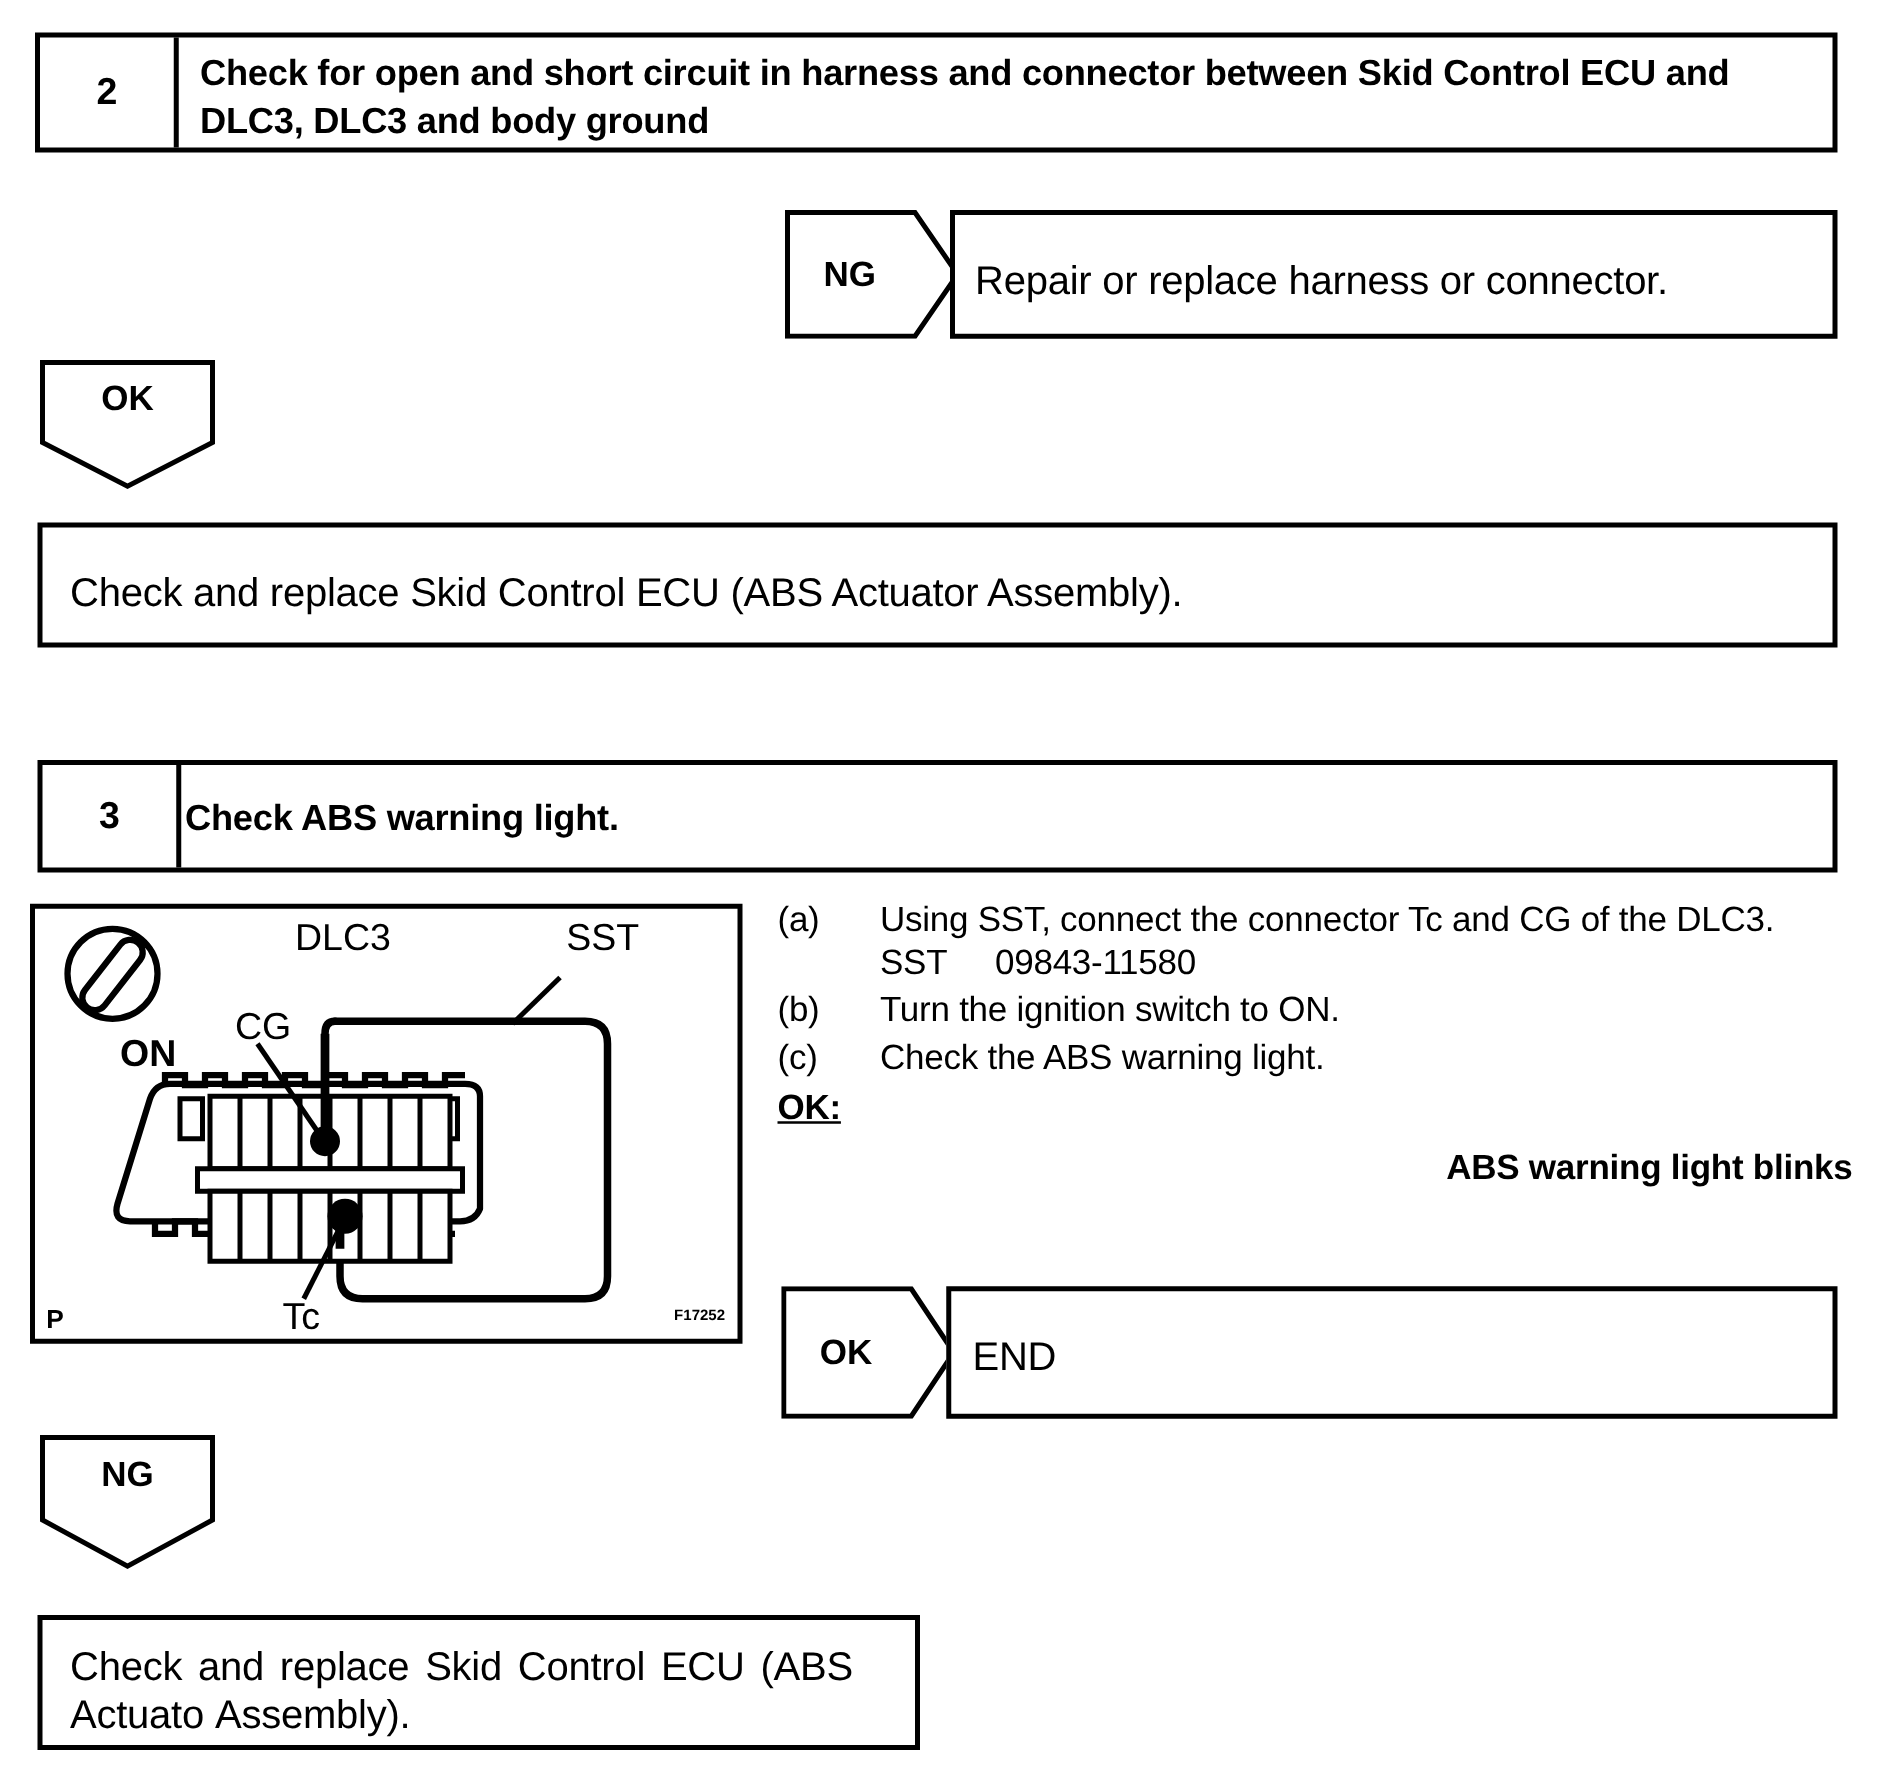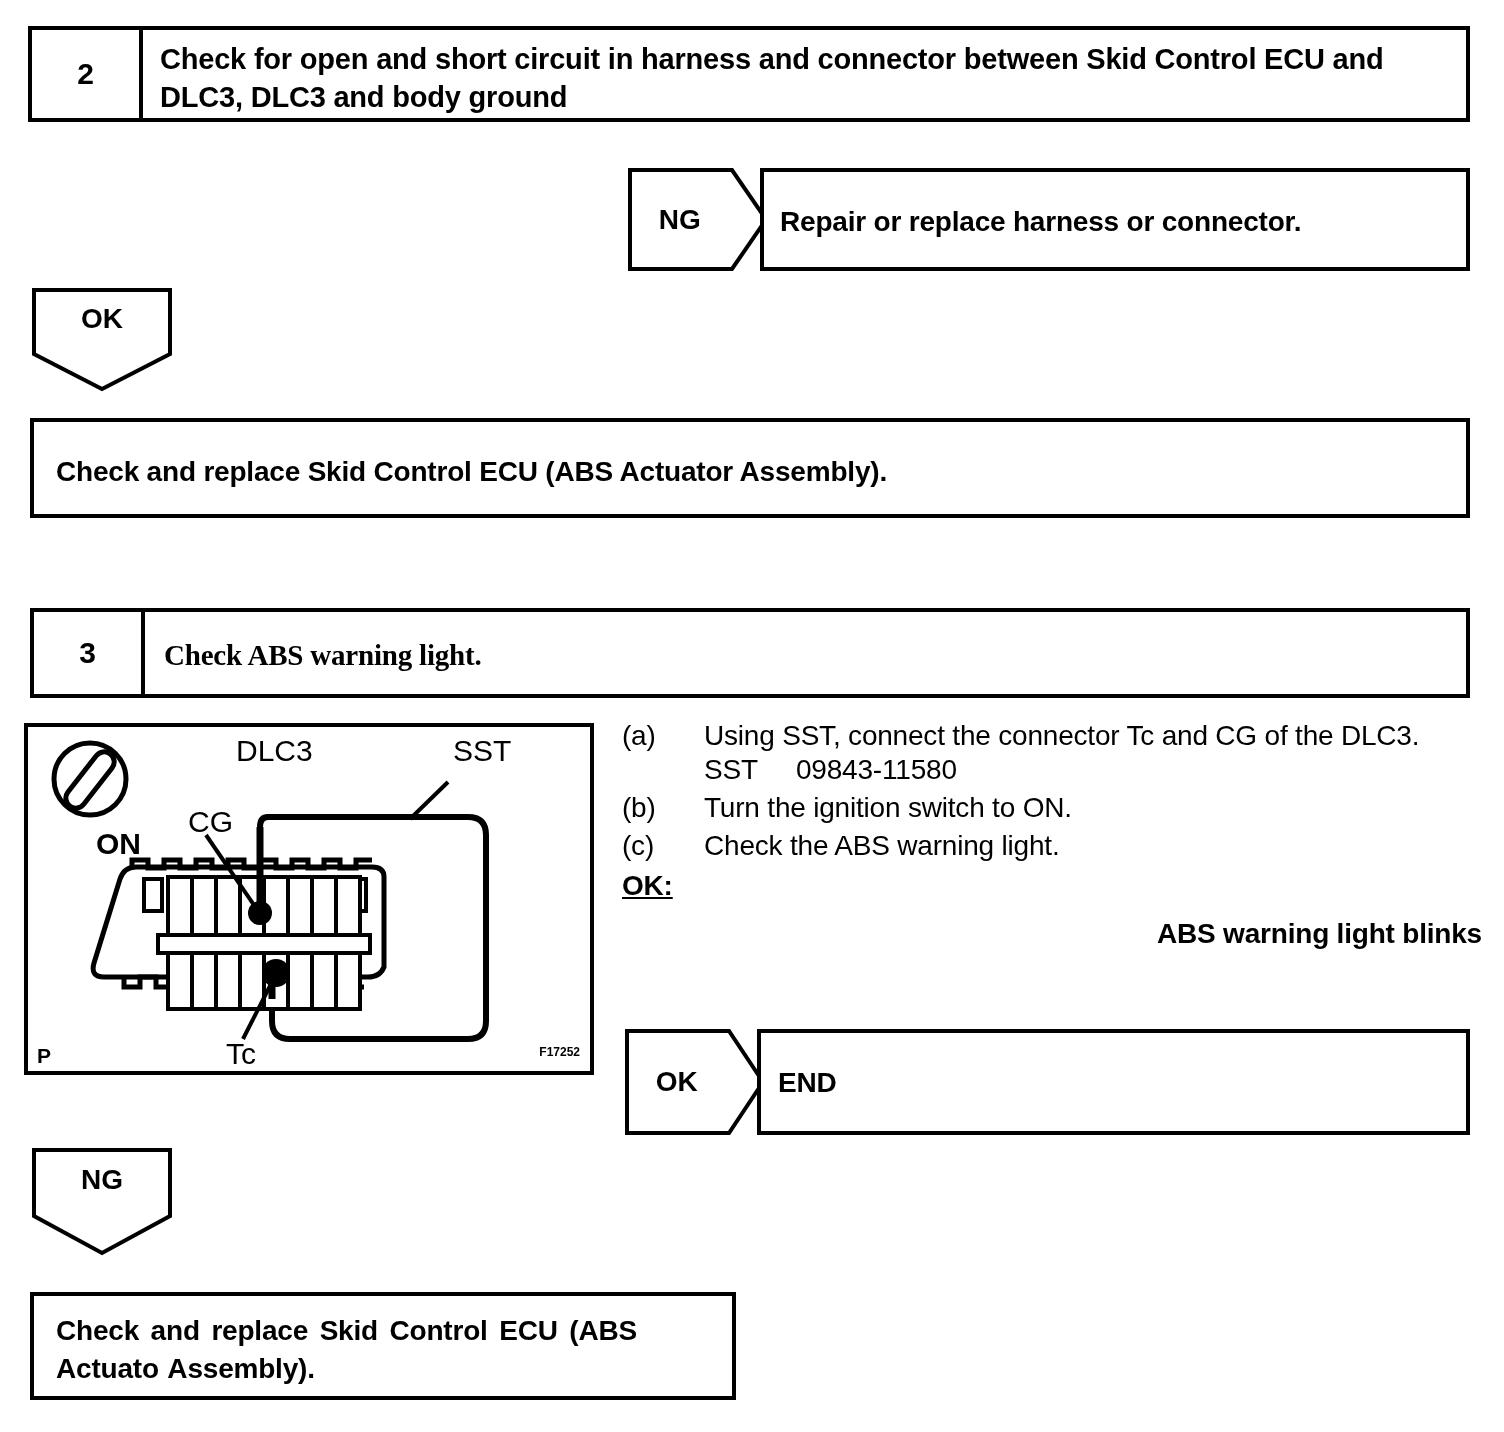--- a/index.html
+++ b/index.html
@@ -38,22 +38,22 @@
   }
   .step-title {
     position: absolute;
     font-weight: bold;
     font-size: 29px;
     line-height: 1.32;
     letter-spacing: -0.2px;
   }
   .plain-text {
     position: absolute;
-    font-weight: bold;
-    font-size: 28px;
+    font-weight: normal;
+    font-size: 32px;
     line-height: 1.35;
     letter-spacing: -0.2px;
   }
 
   
   .arrow-right {
     position: absolute;
     box-sizing: border-box;
     background: #fff;
   }
@@ -181,21 +181,21 @@
     </svg>
     <div class="ad-label">OK</div>
   </div>
 
   <div class="bx" style="left:30px; top:418px; width:1440px; height:100px;"></div>
   <div class="plain-text" style="left:56px; top:453px; width:1390px;">Check and replace Skid Control ECU (ABS Actuator Assembly).</div>
 
   <div class="bx" style="left:30px; top:608px; width:1440px; height:90px;">
     <div class="step-num" style="left:0; top:0; width:111px; height:82px;">3</div>
   </div>
-  <div class="step-title" style="left:164px; top:636px; width:1000px;font-family:Liberation Serif, serif;">Check ABS warning light.</div>
+  <div class="step-title" style="left:148px; top:636px; width:1000px;">Check ABS warning light.</div>
 
   <div class="fig" style="left:24px; top:723px; width:570px; height:352px;">
 
     <svg class="fig-svg" width="562" height="344" viewBox="0 0 562 344">
 
       <g>
         <circle cx="62" cy="52" r="36" fill="#fff" stroke="#000" stroke-width="5"></circle>
         <rect x="52" y="20" width="20" height="66" rx="10" ry="10" fill="#fff" stroke="#000" stroke-width="5" transform="rotate(38 62 53)"></rect>
       </g>
 

